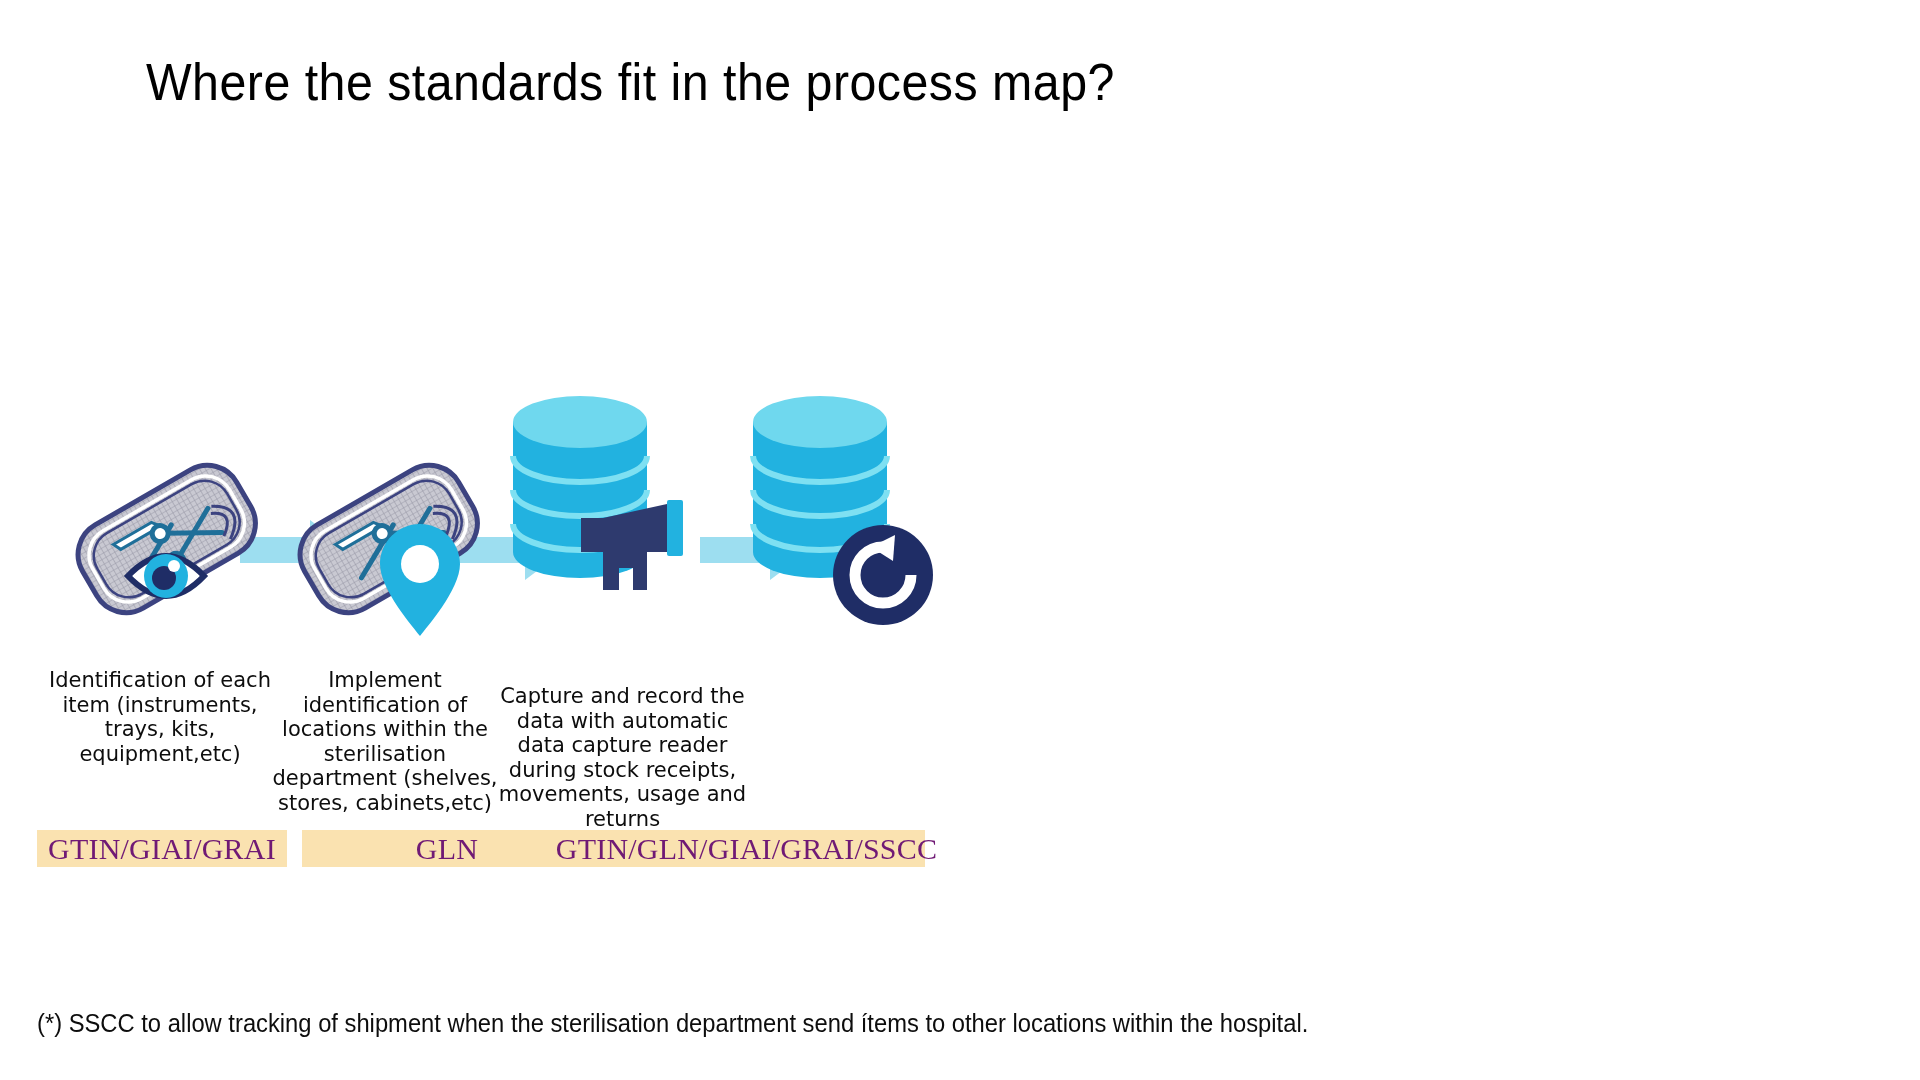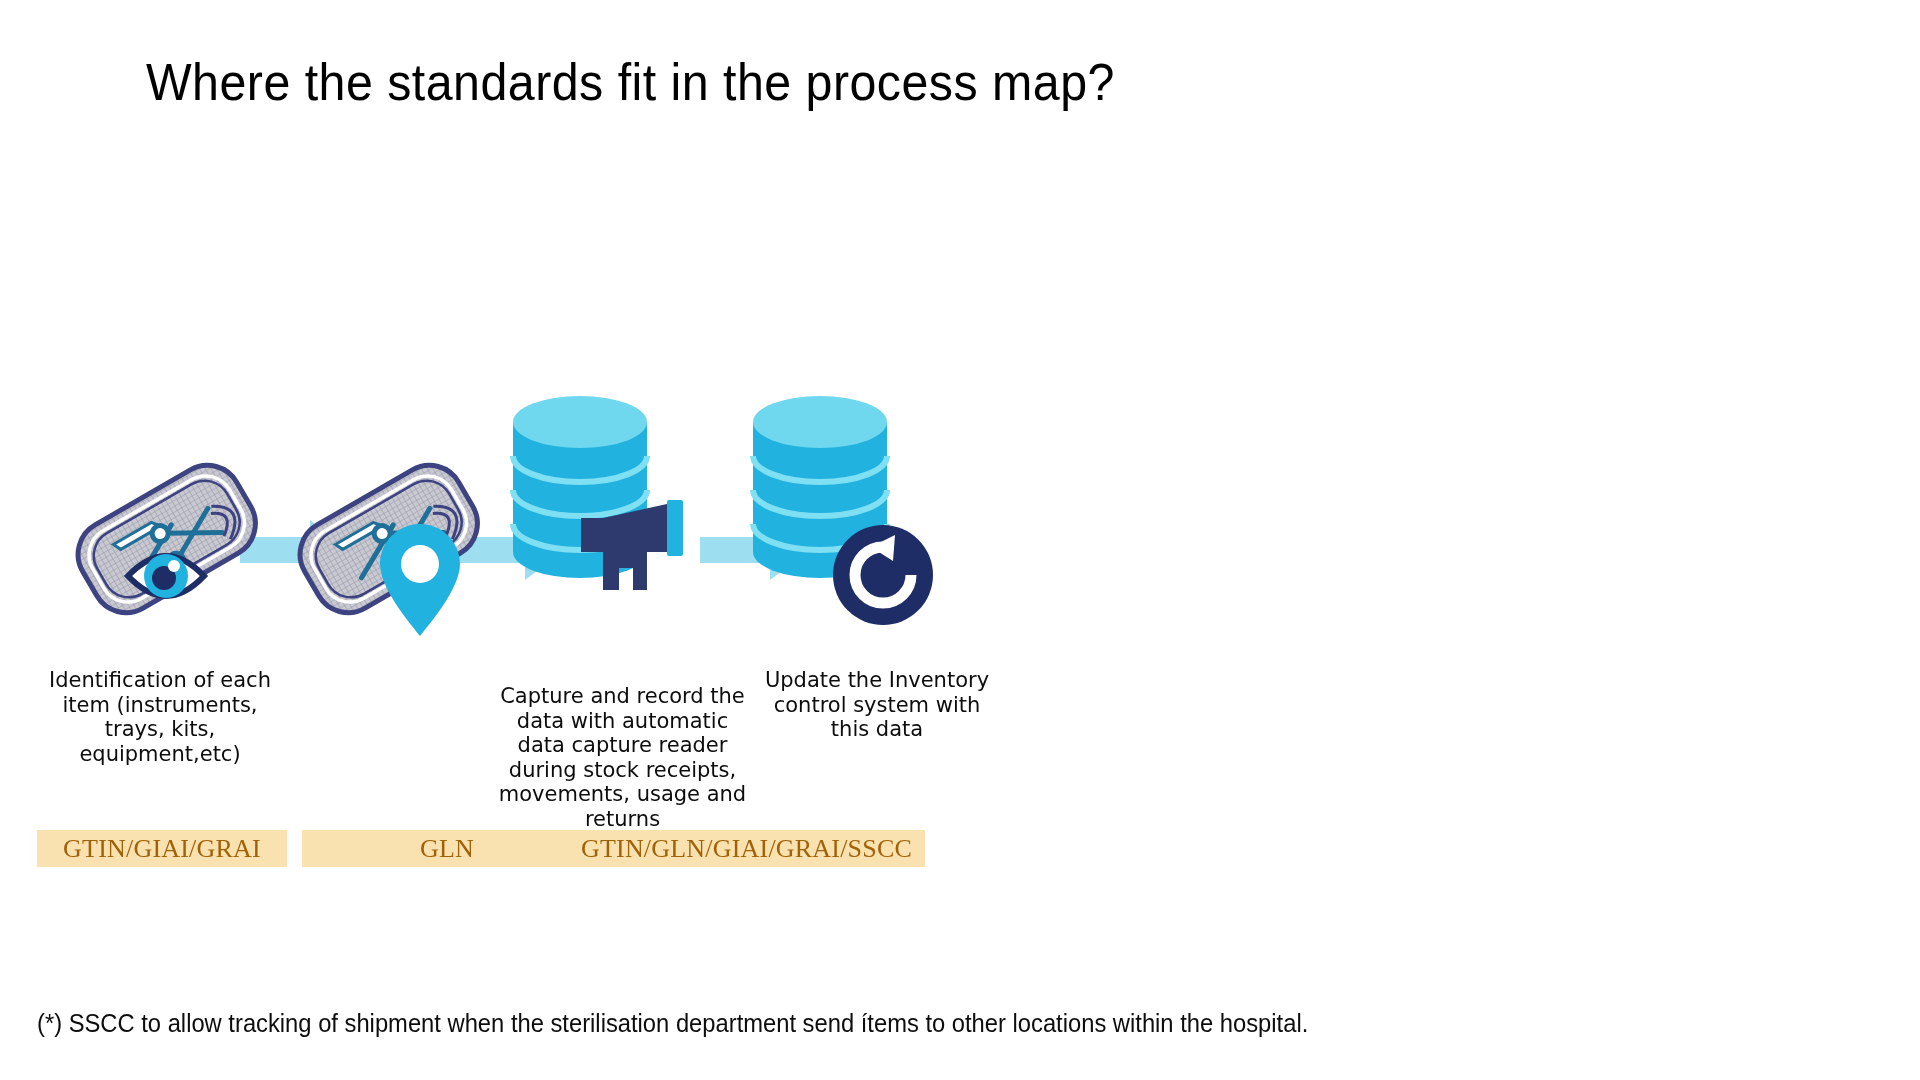--- a/index.html
+++ b/index.html
@@ -83,22 +83,22 @@
   }
   .std-box {
     position: absolute;
     top: 0;
     height: 37px;
     background: #fae2b0;
     display: flex;
     align-items: center;
     justify-content: center;
     font-family: "Liberation Serif", "DejaVu Serif", serif;
-    font-size: 26px;
-    color: #a16207;
+    font-size: 30px;
+    color: #701a75;
     letter-spacing: 0.2px;
   }
 
   
   #footnote {
     position: absolute;
     left: 37px;
     top: 1009px;
     font-family: "Liberation Sans Narrow", "Liberation Sans", sans-serif;
     font-size: 25px;
@@ -240,22 +240,22 @@
         <path d="M50 22 A28 28 0 1 0 78 50" fill="none" stroke="#ffffff" stroke-width="11" stroke-linecap="butt"></path>
         <path d="M62 10 L38 22 L60 36 Z" fill="#ffffff"></path>
       </g>
     </svg>
   </div>
 
 </div>
 
 <div id="captions">
   <div class="caption" style="left:45px; width:230px;">Identification of each item (instruments, trays, kits, equipment,etc)</div>
+  <div class="caption" style="left:265px; width:240px;">Implement identification of locations within the sterilisation department (shelves, stores, cabinets,etc)</div>
   <div class="caption" style="left:490px; width:265px;margin-top:16px;">Capture and record the data with automatic data capture reader during stock receipts, movements, usage and returns</div>
-  <div class="caption" style="left:762px; width:230px;">Update the Inventory control system with this data</div>
 </div>
 
 <div id="standards">
   <div class="std-box" style="left:37px; width:250px;">GTIN/GIAI/GRAI</div>
   <div class="std-box" style="left:302px; width:290px;">GLN</div>
   <div class="std-box" style="left:568px; width:357px;">GTIN/GLN/GIAI/GRAI/SSCC</div>
 </div>
 
 <div id="footnote">(*) SSCC to allow tracking of shipment when the sterilisation department send ítems to other locations within the hospital.</div>
 

